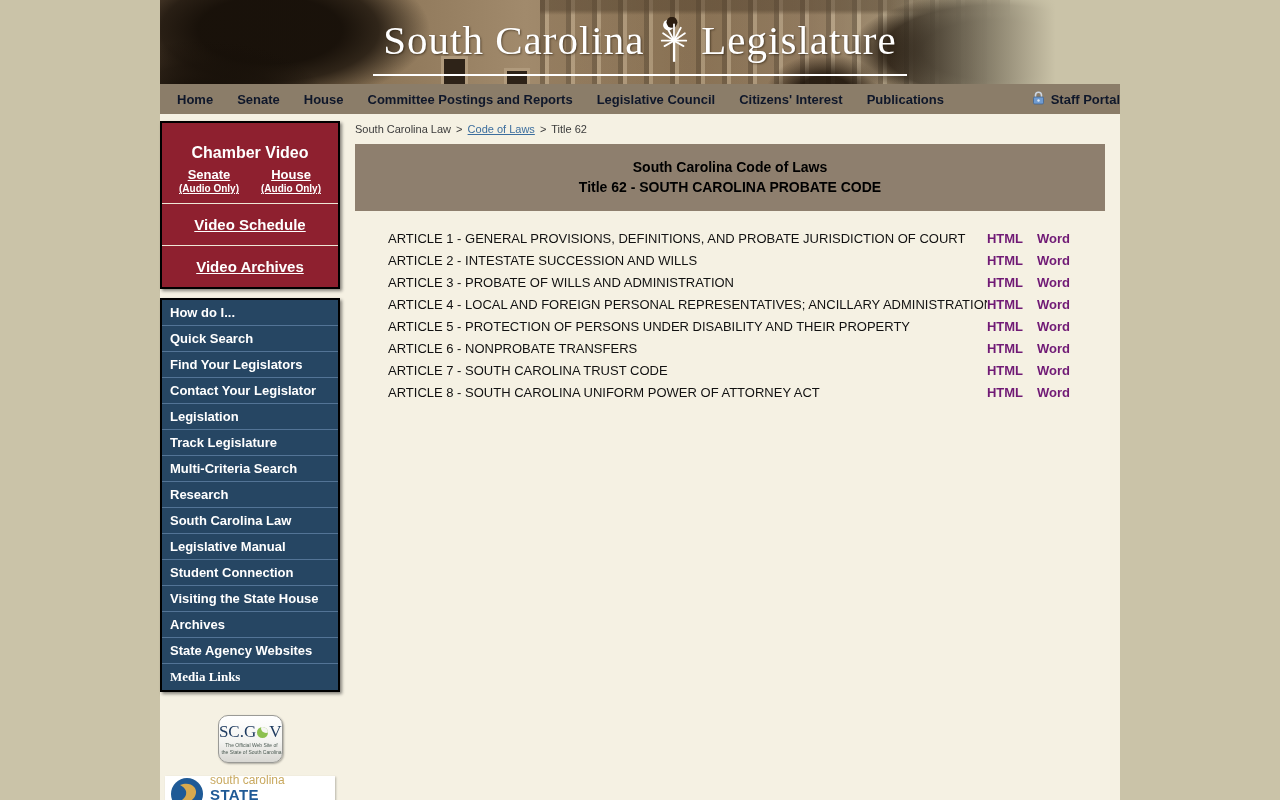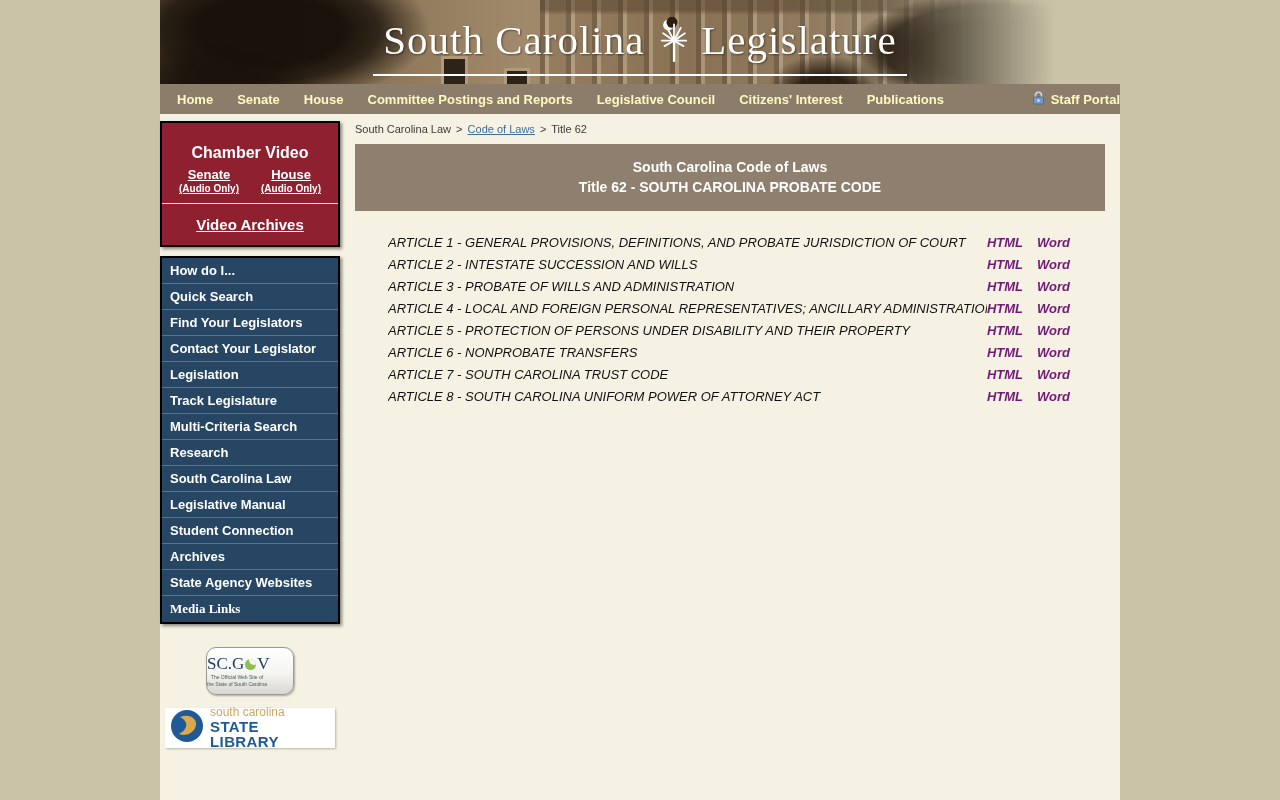--- a/index.html
+++ b/index.html
@@ -41,21 +41,21 @@
   .title-inner { display: inline-block; border-bottom: 2px solid #fff; padding: 0 10px 7px; white-space: nowrap; }
   .title-word {
     font-family: "Liberation Serif", serif; font-size: 41px; color: #ffffff;
     letter-spacing: 1px; text-shadow: 1px 1px 2px rgba(40,28,14,.6);
   }
   .palmetto { display: inline-block; vertical-align: -9px; margin: 0 8px 0 10px; }
 
   
   .navbar {
     height: 30px; background: #8B7D69; display: flex; align-items: center;
-    color: #fef9c3; font-weight: bold; font-size: 13px;
+    color: #0f172a; font-weight: bold; font-size: 13px;
   }
   .nav-item { padding: 0 12px; cursor: pointer; white-space: nowrap; }
   .nav-item:first-child { margin-left: 5px; }
   .nav-spacer { flex: 1; }
   .staff-portal { display: flex; align-items: center; gap: 6px; cursor: pointer; }
 
   
   .content-row { display: flex; }
   .sidebar { width: 180px; flex: none; padding-top: 7px; }
   .main { flex: 1; padding: 9px 15px 0 15px; min-width: 0; }
@@ -75,24 +75,24 @@
   
   .menu { margin-top: 9px; border: 2px solid #000; box-shadow: 2px 2px 3px rgba(0,0,0,.45); }
   .menu-item {
     background: #264663; color: #fff; font-weight: bold; font-size: 13px;
     padding: 5px 4px 5px 8px; border-bottom: 1px solid #537496; cursor: pointer; white-space: nowrap;
   }
   .menu-item:last-child { border-bottom: none; font-family: Liberation Serif, serif; }
 
   
   .scgov {
-    margin: 23px auto 0; width: 88px; height: 48px; border: 1px solid #9a9a96; border-radius: 10px;
+    margin: 23px auto 0; width: 65px; height: 48px; border: 1px solid #9a9a96; border-radius: 10px;
     background: linear-gradient(180deg, #ffffff 0%, #f4f4f1 55%, #d8d7d2 100%);
     box-shadow: 1px 1px 2px rgba(0,0,0,.3);
-    display: flex; flex-direction: column; align-items: flex-start; justify-content: center; cursor: pointer;
+    display: flex; flex-direction: column; align-items: flex-end; justify-content: center; cursor: pointer;
   }
   .scgov-text { font-family: "Liberation Serif", serif; font-size: 17px; color: #1d3a5f; line-height: 1; }
   .crescent { width: 11px; height: 11px; border-radius: 50%; background: #8CC04F;
     position: relative; display: inline-block; overflow: hidden; vertical-align: -1px; margin: 0 1px; }
   .crescent::after { content: ""; position: absolute; left: 4px; top: -4px; width: 10px; height: 10px;
     border-radius: 50%; background: #f6f6f3; }
   .scgov-tagline { font-size: 5px; color: #4c5b54; line-height: 1.4; text-align: center; margin-top: 2px; }
 
   .library {
     margin: 13px auto 0; width: 170px; height: 40px; background: #ffffff;
@@ -102,26 +102,26 @@
   .lib-text { display: flex; flex-direction: column; line-height: 1.05; }
   .lib-line1 { font-size: 12px; color: #C9A95F; }
   .lib-line2 { font-size: 15px; font-weight: bold; color: #1F5A96; letter-spacing: .4px; }
 
   
   .breadcrumb { font-size: 11px; color: #3b3b3b; }
   .breadcrumb a { color: #3C6E9E; text-decoration: underline; cursor: pointer; }
   .bc-sep { margin: 0 2px; }
 
   .title-box {
-    margin-top: 9px; background: #8E7F6E; color: #ffffff; text-align: center;
+    margin-top: 9px; background: #8E7F6E; color: #000000; text-align: center;
     font-weight: bold; font-size: 14px; padding: 14px 0; line-height: 1.4;
   }
 
   .articles { margin-top: 20px; }
-  .article-row { display: flex; align-items: center; height: 22px; padding-left: 33px; padding-right: 35px; font-style: italic; }
+  .article-row { display: flex; align-items: flex-start; height: 22px; padding-left: 33px; padding-right: 35px; }
   .article-title { flex: 1; font-size: 13px; color: #111111; white-space: nowrap; overflow: hidden; }
   .fmt { color: #701a75; font-weight: bold; font-size: 13px; text-decoration: none; cursor: pointer; }
   .fmt-word { margin-left: 14px; }
 </style>
 </head>
 <body>
 
 <div class="page">
 
   <div class="header">
@@ -190,36 +190,40 @@
           <span>
             <a class="cl-main">Senate</a>
             <a class="cl-sub">(Audio Only)</a>
           </span>
           <span>
             <a class="cl-main">House</a>
             <a class="cl-sub">(Audio Only)</a>
           </span>
         </div>
         <div class="chamber-section">
+          <a>Video Schedule</a>
+        </div>
+        <div class="chamber-section">
           <a>Video Archives</a>
         </div>
       </div>
 
       <div class="menu">
         <div class="menu-item">How do I...</div>
         <div class="menu-item">Quick Search</div>
         <div class="menu-item">Find Your Legislators</div>
         <div class="menu-item">Contact Your Legislator</div>
         <div class="menu-item">Legislation</div>
         <div class="menu-item">Track Legislature</div>
         <div class="menu-item">Multi-Criteria Search</div>
         <div class="menu-item">Research</div>
         <div class="menu-item">South Carolina Law</div>
         <div class="menu-item">Legislative Manual</div>
         <div class="menu-item">Student Connection</div>
+        <div class="menu-item">Visiting the State House</div>
         <div class="menu-item">Archives</div>
         <div class="menu-item">State Agency Websites</div>
         <div class="menu-item">Media Links</div>
       </div>
 
       <div class="scgov">
         <div class="scgov-text">
           <span>SC.G</span><span class="crescent"></span><span>V</span>
         </div>
         <div class="scgov-tagline">

